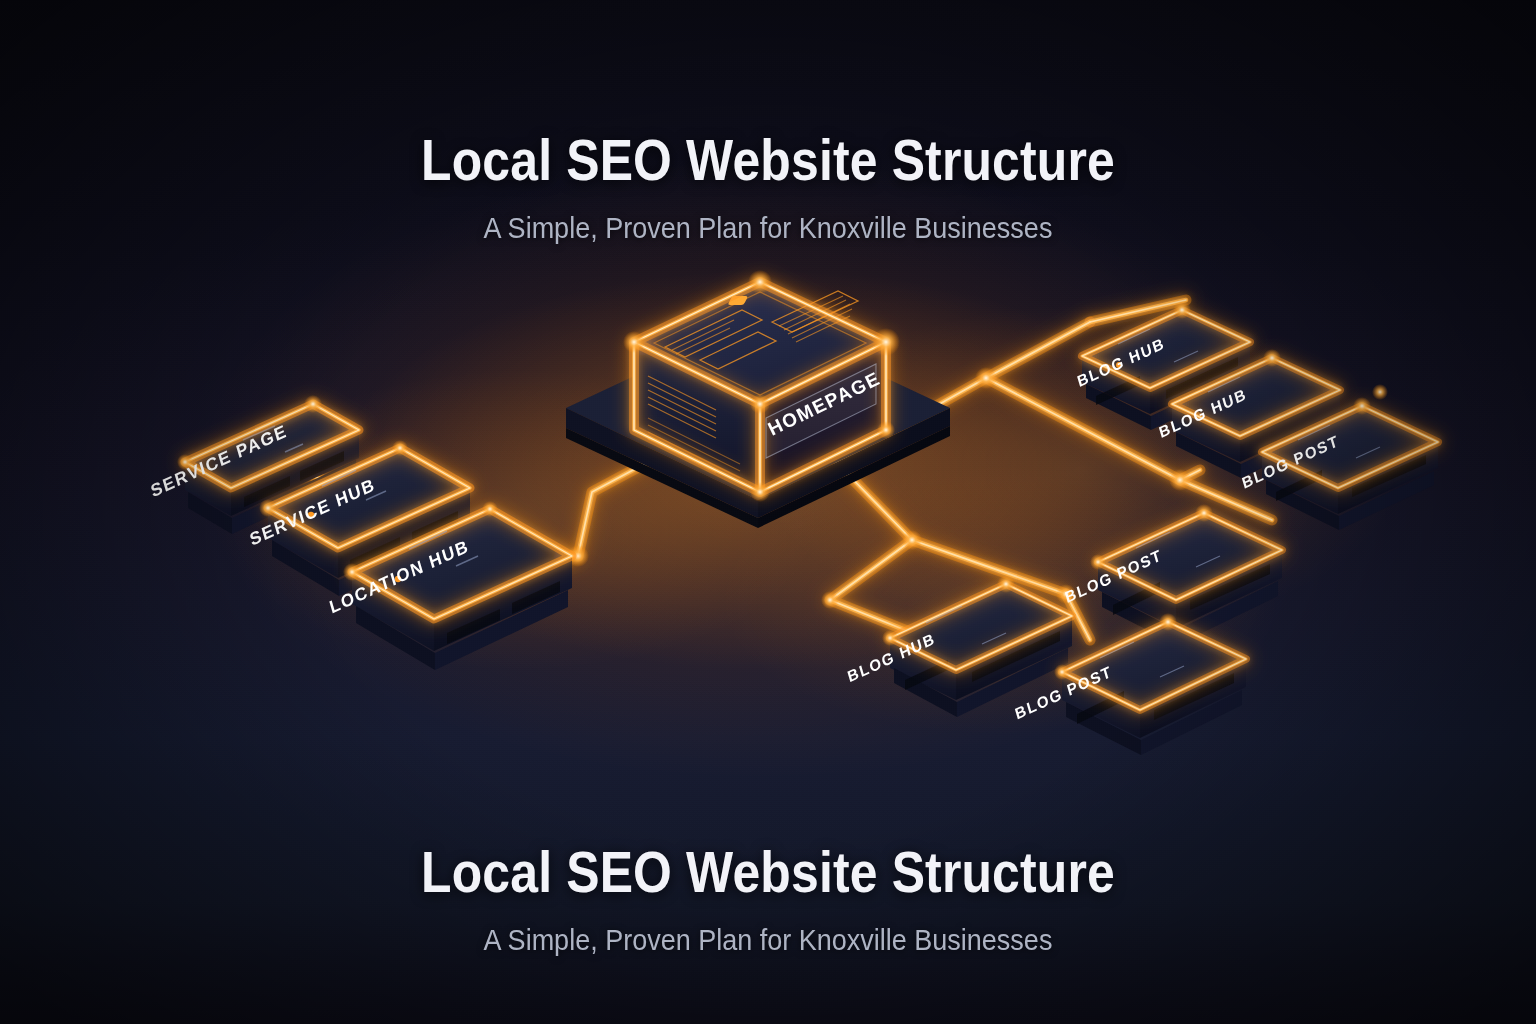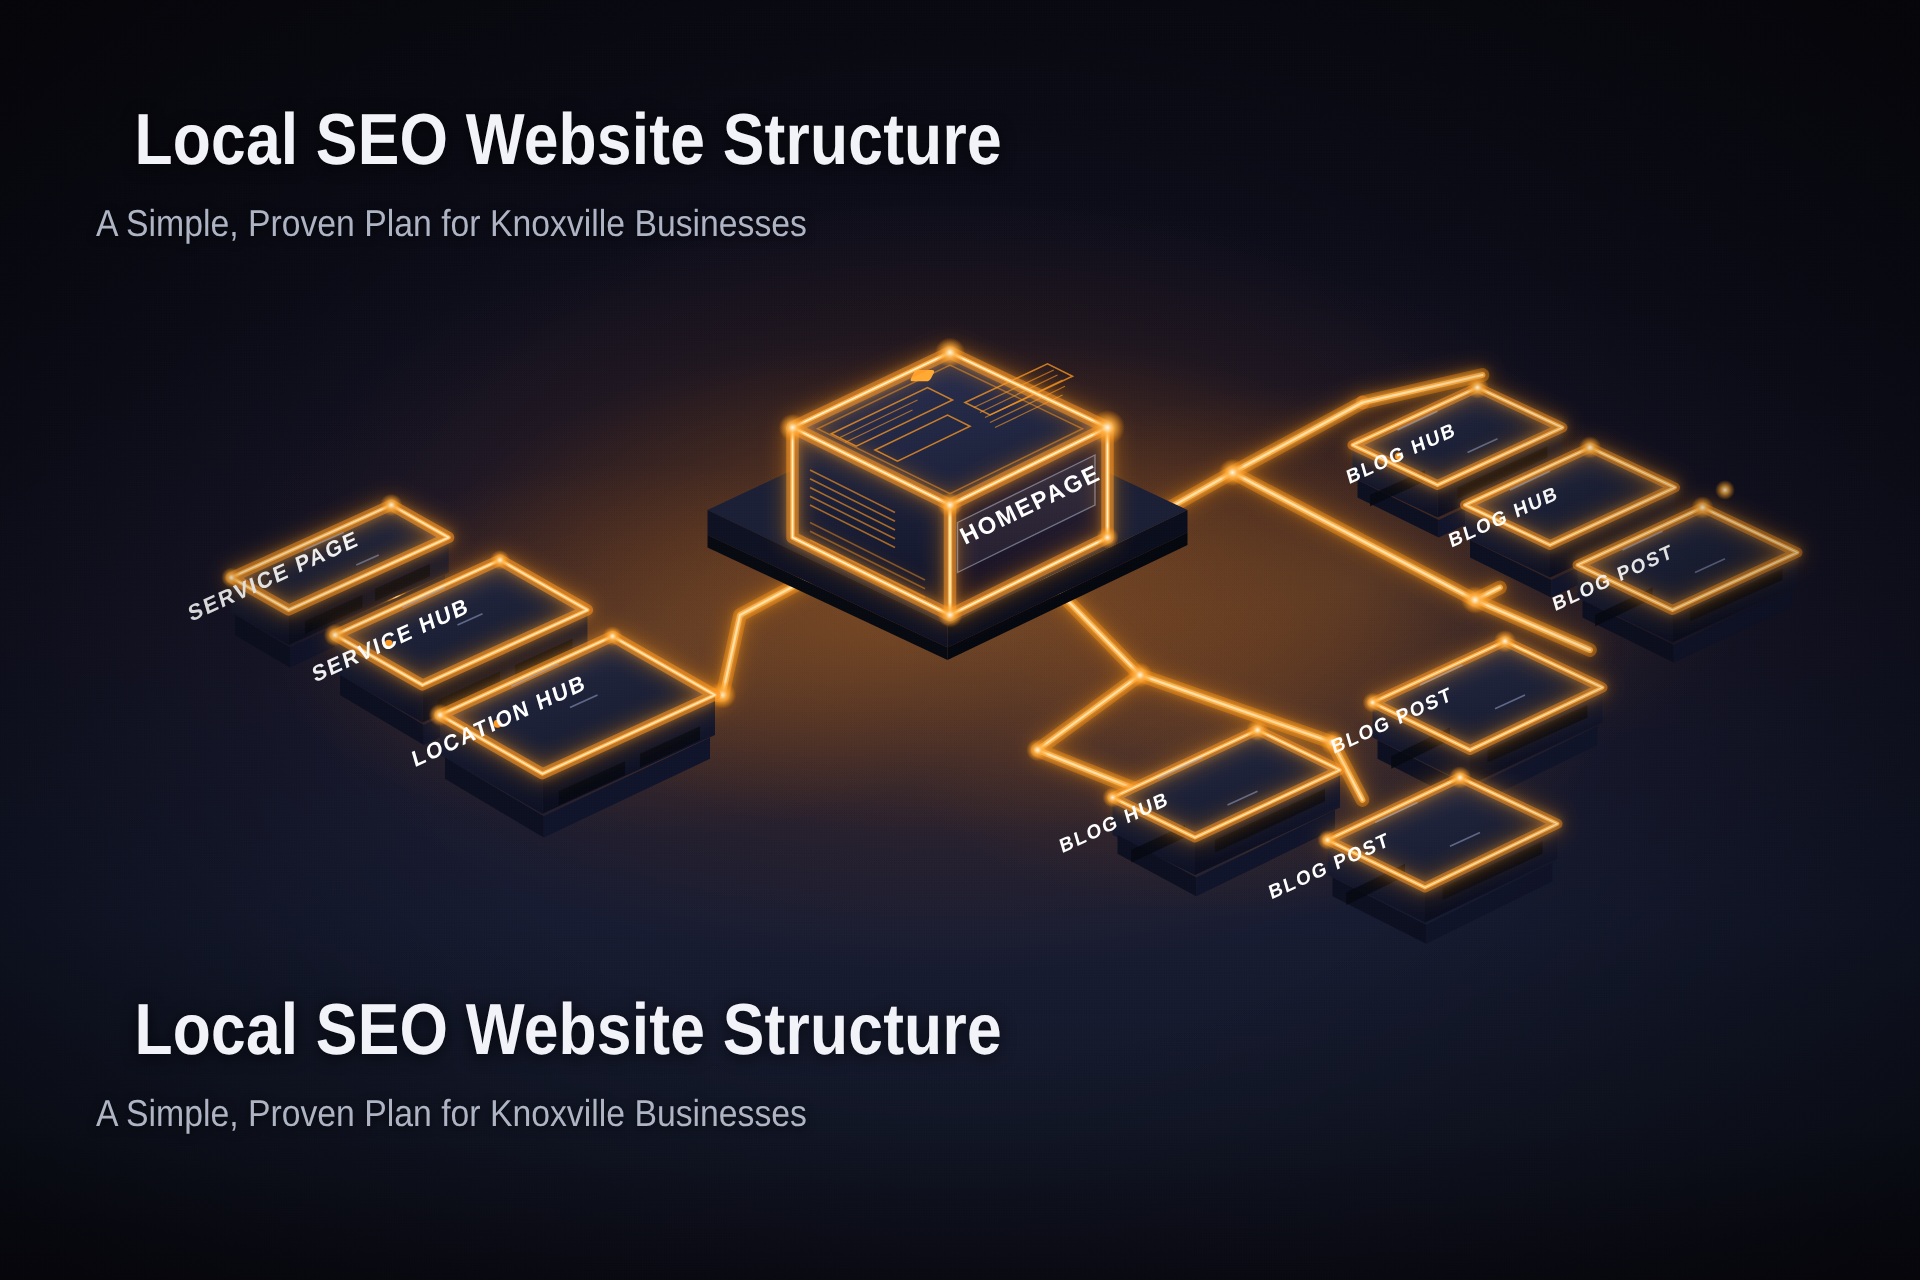--- a/index.html
+++ b/index.html
@@ -19,21 +19,21 @@
   #grain{
     position:absolute;inset:0;pointer-events:none;opacity:.5;
     background-image:
       repeating-linear-gradient(0deg, rgba(255,255,255,.012) 0px, rgba(255,255,255,.012) 1px, rgba(0,0,0,0) 1px, rgba(0,0,0,0) 2px),
       repeating-linear-gradient(90deg, rgba(255,255,255,.012) 0px, rgba(255,255,255,.012) 1px, rgba(0,0,0,0) 1px, rgba(0,0,0,0) 2px);
   }
   #vignette{
     position:absolute;inset:0;pointer-events:none;
     background:radial-gradient(ellipse 1000px 720px at 768px 512px, rgba(0,0,0,0) 45%, rgba(0,0,0,.55) 100%);
   }
-  .hdr{position:absolute;left:0;width:100%;text-align:left;}
+  .hdr{position:absolute;left:0;width:100%;text-align:center;margin-top:48px;}
   .title{
     font-size:58px;font-weight:700;color:#f2f3f8;letter-spacing:.2px;
     font-family:"Liberation Sans", sans-serif;
     transform:scaleX(.86);
     text-shadow:0 2px 14px rgba(0,0,0,.75);
   }
   .subtitle{
     font-size:30px;font-weight:400;color:#aeb4c4;
     font-family:"Liberation Sans", sans-serif;
     transform:scaleX(.9);

